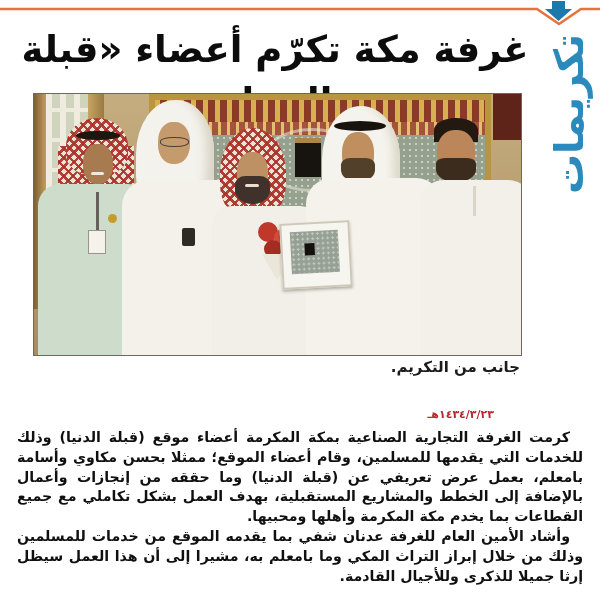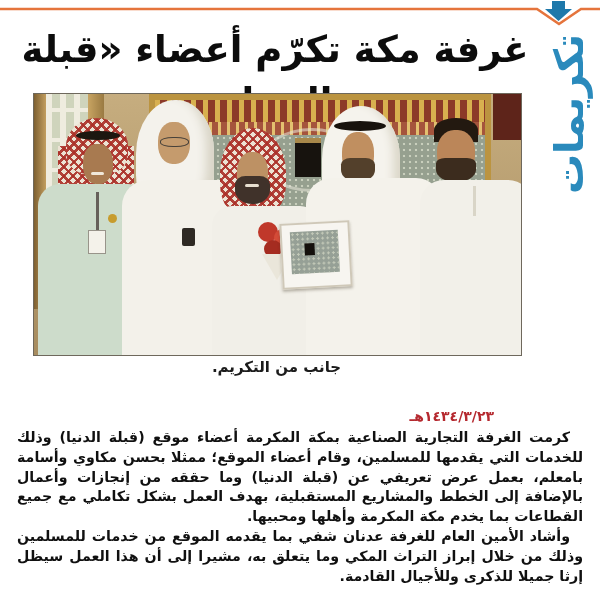--- a/index.html
+++ b/index.html
@@ -110,24 +110,24 @@
   .bouquet { left:220px; top:126px; width:50px; height:66px; }
   .bq { position:absolute; border-radius:50%; }
   .f1 { left:4px; top:2px; width:20px; height:20px; background:#c0382a; }
   .f2 { left:20px; top:8px; width:22px; height:20px; background:#d44b38; }
   .f3 { left:10px; top:20px; width:18px; height:18px; background:#a52c20; }
   .leaf { left:32px; top:24px; width:12px; height:10px; background:#5e7c49; }
   .wrap { position:absolute; left:8px; top:34px; width:0; height:0;
     border-left:15px solid rgba(0,0,0,0); border-right:15px solid rgba(0,0,0,0); border-top:26px solid #eae6da; }
 
   
-  .caption { position:absolute; left:33px; top:358px; width:487px; text-align:center;
+  .caption { position:absolute; left:33px; top:358px; width:487px; text-align:right;
     font-size:15px; font-weight:700; color:#1c1c1c; }
   .byline { position:absolute; top:383px; right:4px; font-size:20px; font-weight:800; color:#0d0d0d; }
-  .date { position:absolute; top:408px; right:106px; font-size:14px; font-weight:700; color:#b5292f; }
+  .date { position:absolute; top:408px; right:106px; font-size:11px; font-weight:700; color:#b5292f; }
   .article-body { position:absolute; top:428px; right:17px; width:566px;
     font-size:14.2px; line-height:19.8px; font-weight:700; color:#101010; text-align:justify; }
   .article-body p { margin:0; text-indent:13px; }
 </style>
 </head>
 <body>
 
 <div class="page">
 
   <svg class="top-decor" viewBox="0 0 600 30">
@@ -216,16 +216,16 @@
       </div>
     </div>
   </div>
 
   <div class="caption">جانب من التكريم.</div>
 
   <div class="date">١٤٣٤/٣/٢٣هـ</div>
 
   <div class="article-body">
     <p>كرمت الغرفة التجارية الصناعية بمكة المكرمة أعضاء موقع (قبلة الدنيا) وذلك للخدمات التي يقدمها للمسلمين، وقام أعضاء الموقع؛ ممثلا بحسن مكاوي وأسامة بامعلم، بعمل عرض تعريفي عن (قبلة الدنيا) وما حققه من إنجازات وأعمال بالإضافة إلى الخطط والمشاريع المستقبلية، بهدف العمل بشكل تكاملي مع جميع القطاعات بما يخدم مكة المكرمة وأهلها ومحبيها.</p>
-    <p>وأشاد الأمين العام للغرفة عدنان شفي بما يقدمه الموقع من خدمات للمسلمين وذلك من خلال إبراز التراث المكي وما يتعلق به، مشيرا إلى أن هذا العمل سيظل إرثا جميلا للذكرى وللأجيال القادمة.</p>
+    <p>وأشاد الأمين العام للغرفة عدنان شفي بما يقدمه الموقع من خدمات للمسلمين وذلك من خلال إبراز التراث المكي وما بامعلم به، مشيرا إلى أن هذا العمل سيظل إرثا جميلا للذكرى وللأجيال القادمة.</p>
   </div>
 
 </div>
 
 </body></html>

